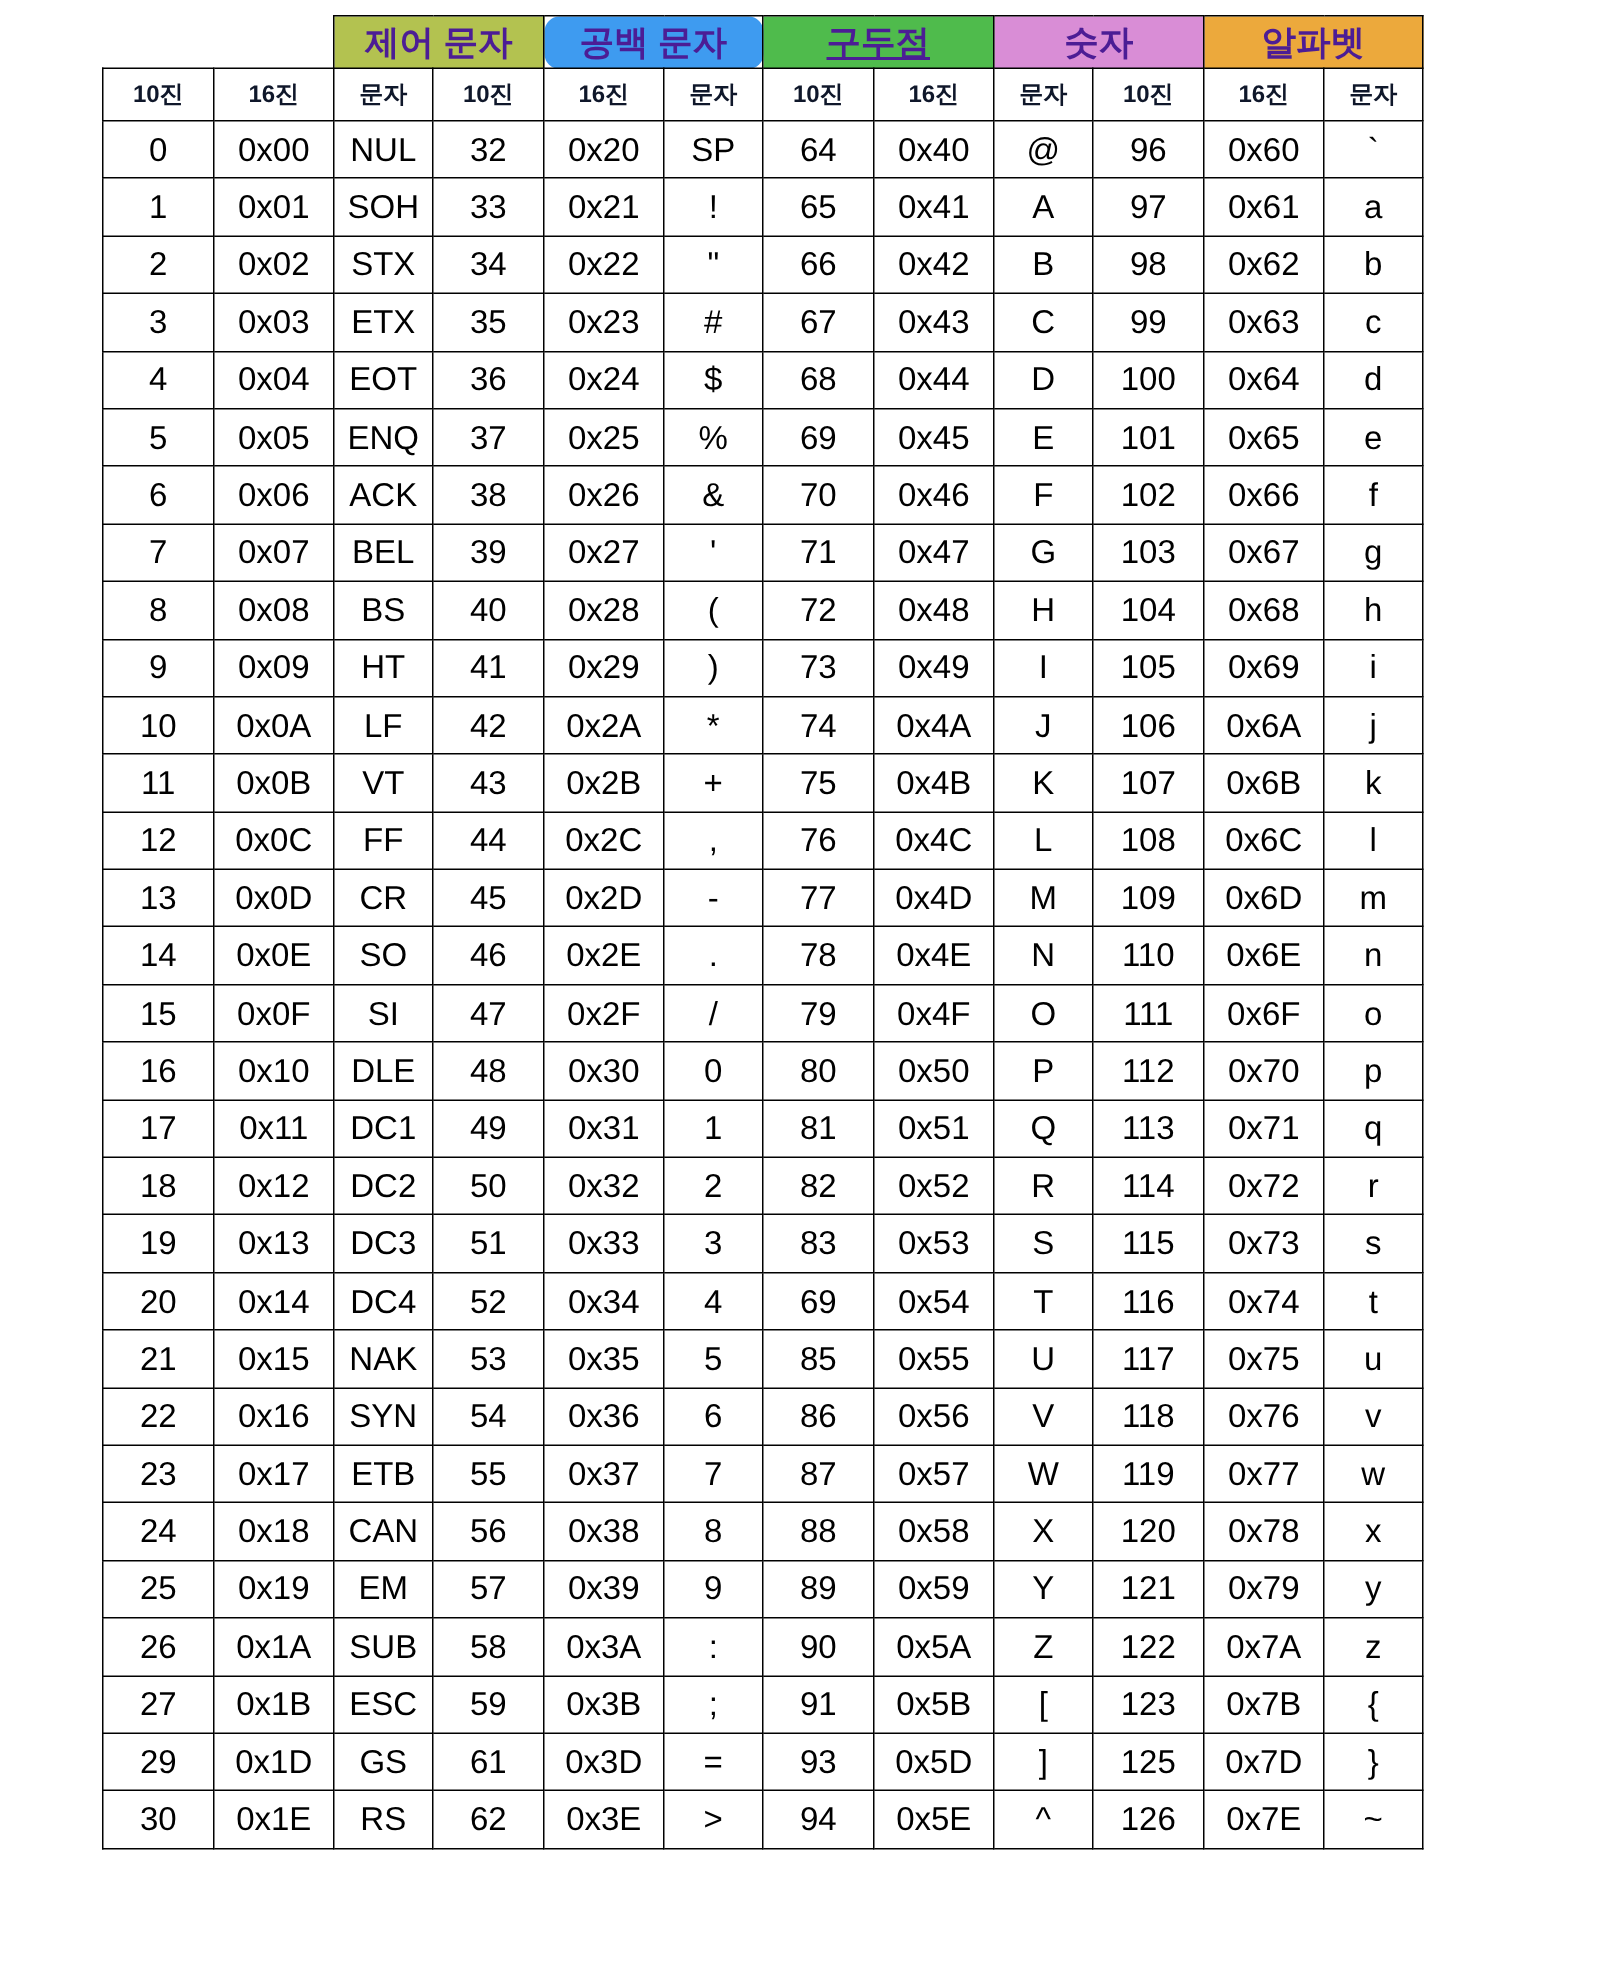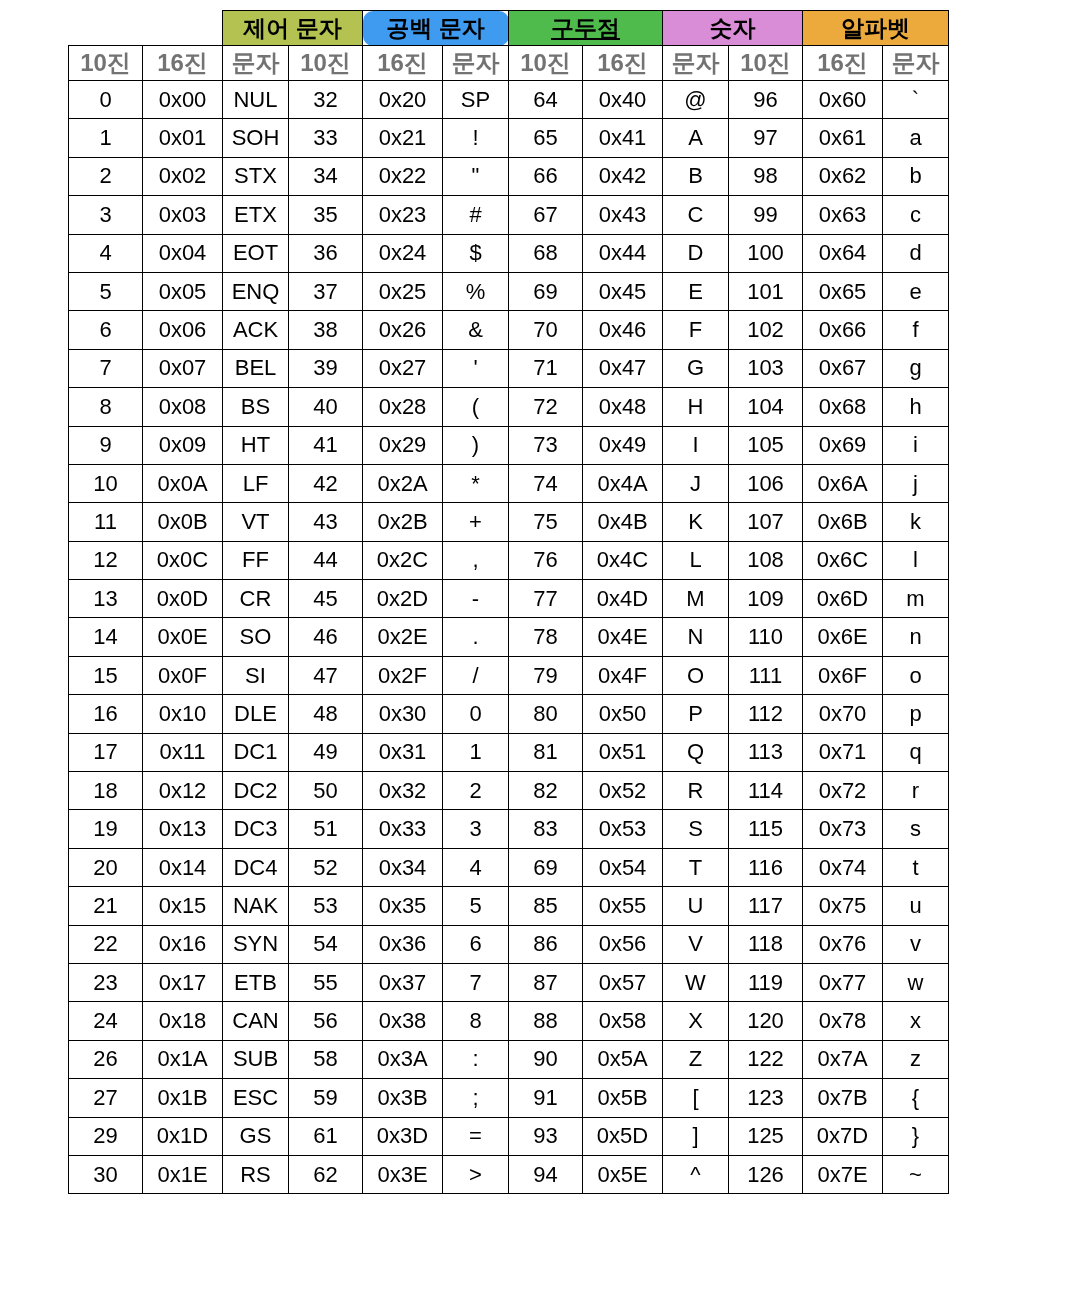--- a/index.html
+++ b/index.html
@@ -30,28 +30,28 @@
   }
   
   col.c-dec { width: 74px; }
   col.c-hex { width: 80px; }
   col.c-chr { width: 66px; }
 
   tr.group-head th {
     height: 34px;
     font-size: 23px;
     font-weight: bold;
-    color: #000000;
+    color: #4c1d95;
   }
   tr.col-head th {
     height: 34px;
-    font-size: 24px;
+    font-size: 16px;
     font-weight: bold;
     background: #ffffff;
-    color: #737373;
+    color: #0f172a;
   }
   tr.data td {
     height: 37.4px;
     font-size: 22px;
     color: #000;
     background: #ffffff;
   }
   td.chr {
     font-size: 21px;
   }
@@ -455,20 +455,34 @@
           <td>0x38</td>
           <td class="chr bg-pink">8</td>
           <td>88</td>
           <td>0x58</td>
           <td class="chr bg-orange">X</td>
           <td>120</td>
           <td>0x78</td>
           <td class="chr bg-orange">x</td>
         </tr>
         <tr class="data">
+          <td>25</td>
+          <td>0x19</td>
+          <td class="chr bg-olive">EM</td>
+          <td>57</td>
+          <td>0x39</td>
+          <td class="chr bg-pink">9</td>
+          <td>89</td>
+          <td>0x59</td>
+          <td class="chr bg-orange">Y</td>
+          <td>121</td>
+          <td>0x79</td>
+          <td class="chr bg-orange">y</td>
+        </tr>
+        <tr class="data">
           <td>26</td>
           <td>0x1A</td>
           <td class="chr bg-olive">SUB</td>
           <td>58</td>
           <td>0x3A</td>
           <td class="chr bg-green-dark">:</td>
           <td>90</td>
           <td>0x5A</td>
           <td class="chr bg-orange">Z</td>
           <td>122</td>

